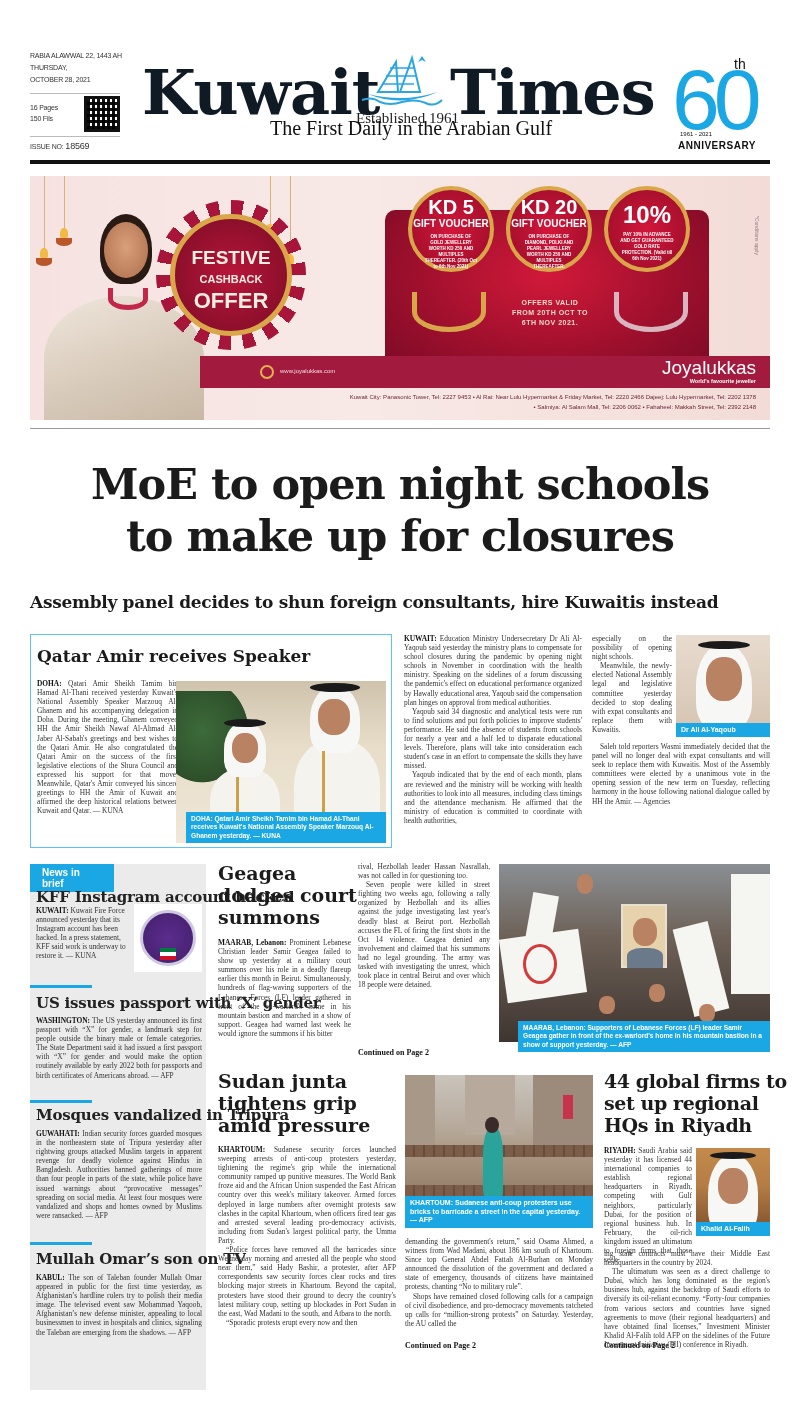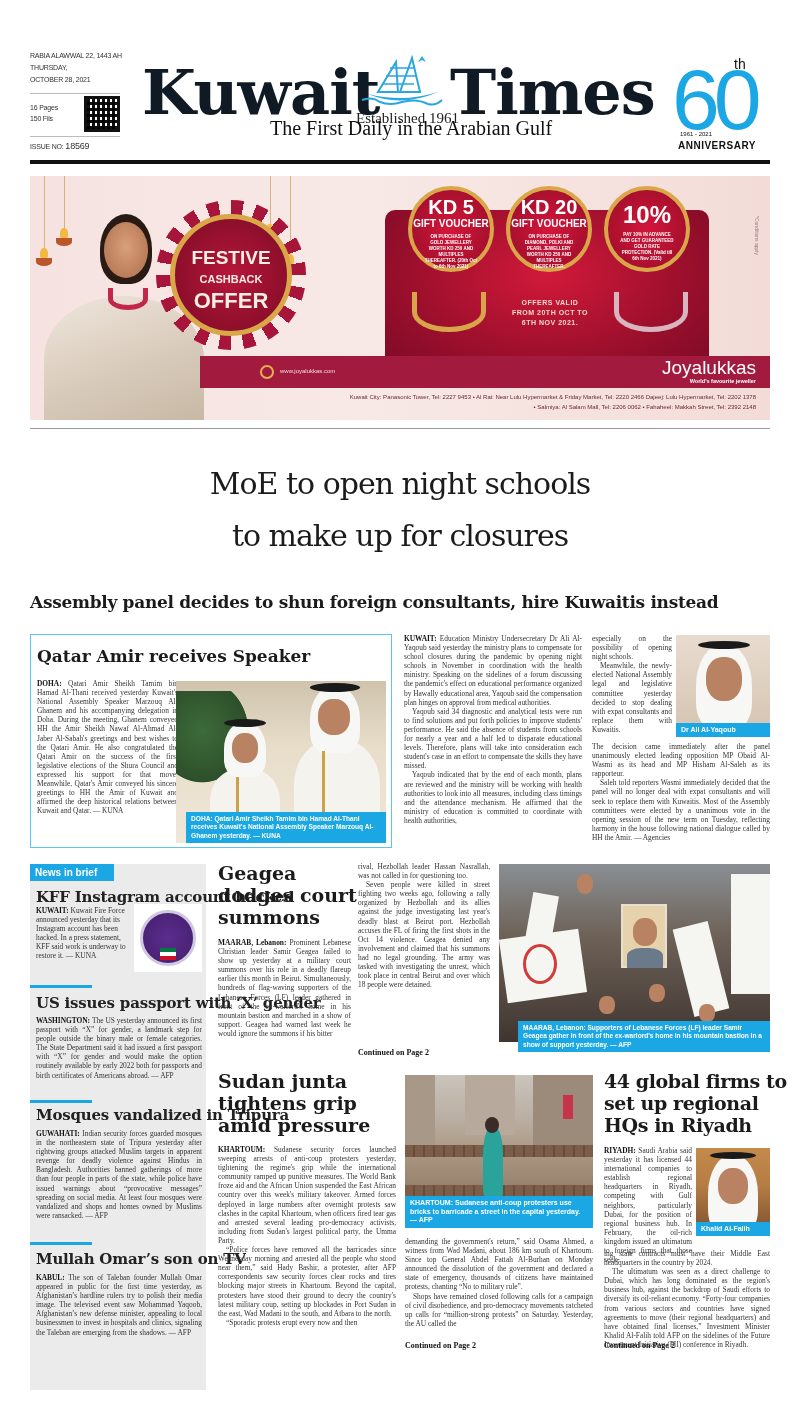--- a/index.html
+++ b/index.html
@@ -35,21 +35,21 @@
   .ad-addr { font-family: "Liberation Sans", sans-serif; font-size: 6px; color: #6b2838; line-height: 10px; text-align: right; }
   .lady-face { border-radius: 50%; background: radial-gradient(ellipse at 50% 45%, #d9a07a 0%, #b87a57 75%); }
   .lady-hair { border-radius: 50% 50% 40% 40%; background: #2a1a14; }
   .saree { background: linear-gradient(160deg, #efe6dc 0%, #d7c9b9 60%, #c8b8a5 100%); border-radius: 60% 60% 0 0; }
   .necklace { border-radius: 0 0 50% 50%; border: 5px solid #d7a64a; border-top: none; }
   .diya { border-radius: 0 0 50% 50%; background: #b9562a; }
   .flame { border-radius: 50% 50% 20% 20%; background: #f4b942; }
   .chain { background: #d9b27a; width: 1px; }
 
   
-  .main-hl { font-family: "DejaVu Serif", serif; font-weight: normal; font-size: 30px; line-height: 52px; text-align: center; color: #1b1b1b; letter-spacing: -1px; }
+  .main-hl { font-family: "DejaVu Serif", serif; font-weight: bold; font-size: 43px; line-height: 52px; text-align: center; color: #1b1b1b; letter-spacing: -1px; }
   .sub-hl { font-family: "DejaVu Serif", serif; font-weight: bold; font-size: 17px; color: #1b1b1b; letter-spacing: -0.3px; }
 
   .body-text { font-family: "Liberation Serif", serif; font-size: 7.4px; line-height: 9.1px; color: #333; text-align: justify; hyphens: auto; }
   .body-text p { text-indent: 8px; }
   .body-text p.first { text-indent: 0; }
   .dateline { font-weight: bold; color: #111; }
 
   .box-blue { border: 1.5px solid #5cc4ee; }
   .story-hl { font-family: "DejaVu Serif", serif; font-weight: bold; color: #1b1b1b; }
   .caption { background: #1aa7e3; color: #fff; font-family: "Liberation Sans", sans-serif; font-weight: bold; font-size: 6.6px; line-height: 8.3px; padding: 3px 5px; }
@@ -71,21 +71,21 @@
   .cedar { border-radius: 50%; border: 3px solid #d43a3a; }
   .poster { background: #e6d2ad; border: 2px solid #e8e0cf; }
   .ph-sudan { background: linear-gradient(180deg, #c9c4bc 0%, #b9ada0 35%, #a9957f 60%, #8a7562 100%); }
   .building { background: #a89888; }
   .woman { background: #2aa39a; border-radius: 40% 40% 10% 10%; }
   .bricks { background: repeating-linear-gradient(90deg, #7c5d4a 0 8px, #6a4c3b 8px 10px); }
   .ph-falih { background: linear-gradient(180deg, #c48a4b 0%, #b57d45 50%, #8a5b33 100%); }
 
   
   .brief-bg { background: #ebebeb; }
-  .brief-tag { background: #1aa7e3; color: #fff; font-family: "Liberation Sans", sans-serif; font-weight: bold; font-size: 10px; padding: 3px 5px; }
+  .brief-tag { background: #1aa7e3; color: #fff; font-family: "Liberation Sans", sans-serif; font-weight: bold; font-size: 10px; padding: 3px 12px; }
   .brief-rule { background: #1aa7e3; height: 3px; width: 62px; }
   .brief-hl { font-family: "DejaVu Serif", serif; font-weight: bold; font-size: 15px; color: #222; letter-spacing: -0.2px; }
   .emblem { border-radius: 50%; background: radial-gradient(circle, #5b2c8e 0%, #4a2375 70%); border: 3px solid #cfc8e0; }
 </style>
 </head>
 <body>
 
 <div class="abs mast-meta" style="left:30px;top:50px;">RABIA ALAWWAL 22, 1443 AH</div>
 <div class="abs mast-meta" style="left:30px;top:62px;">THURSDAY,</div>
 <div class="abs mast-meta" style="left:30px;top:74px;">OCTOBER 28, 2021</div>
@@ -222,21 +222,20 @@
   <p class="first">especially on the possibility of opening night schools.</p>
   <p>Meanwhile, the newly-elected National Assembly legal and legislative committee yesterday decided to stop dealing with expat consultants and replace them with Kuwaitis.</p>
 </div>
 <div class="photo ph-yaqoub" style="left:676px;top:635px;width:94px;height:88px;">
   <div class="abs head-cloth" style="left:20px;top:8px;width:56px;height:86px;"></div>
   <div class="abs face" style="left:30px;top:22px;width:36px;height:44px;"></div>
   <div class="abs agal" style="left:22px;top:6px;width:52px;height:8px;"></div>
 </div>
 <div class="abs caption" style="left:676px;top:723px;width:94px;font-size:7px;">Dr Ali Al-Yaqoub</div>
 <div class="abs body-text" style="left:592px;top:742px;width:178px;">
-  <p class="first">The decision came immediately after the panel unanimously elected leading opposition MP Obaid Al-Wasmi as its head and MP Hisham Al-Saleh as its rapporteur.</p>
   <p>Saleh told reporters Wasmi immediately decided that the panel will no longer deal with expat consultants and will seek to replace them with Kuwaitis. Most of the Assembly committees were elected by a unanimous vote in the opening session of the new term on Tuesday, reflecting harmony in the house following national dialogue called by HH the Amir. — Agencies</p>
 </div>
 
 <div class="abs brief-bg" style="left:30px;top:864px;width:176px;height:526px;"></div>
 <div class="abs brief-tag" style="left:30px;top:864px;width:84px;">News in brief</div>
 
 <div class="abs brief-hl" style="left:36px;top:888px;">KFF Instagram account hacked</div>
 <div class="abs body-text" style="left:36px;top:906px;width:96px;text-align:left;">
   <p class="first"><span class="dateline">KUWAIT:</span> <span>Kuwait Fire Force announced yesterday that its Instagram account has been hacked. In a press statement, KFF said work is underway to restore it. — KUNA</span></p>
 </div>

